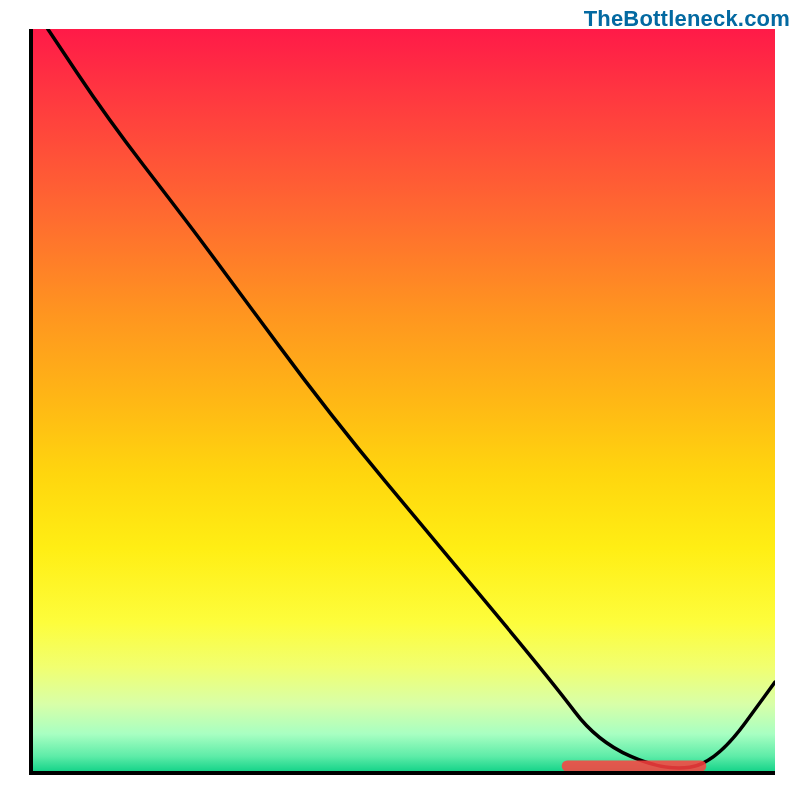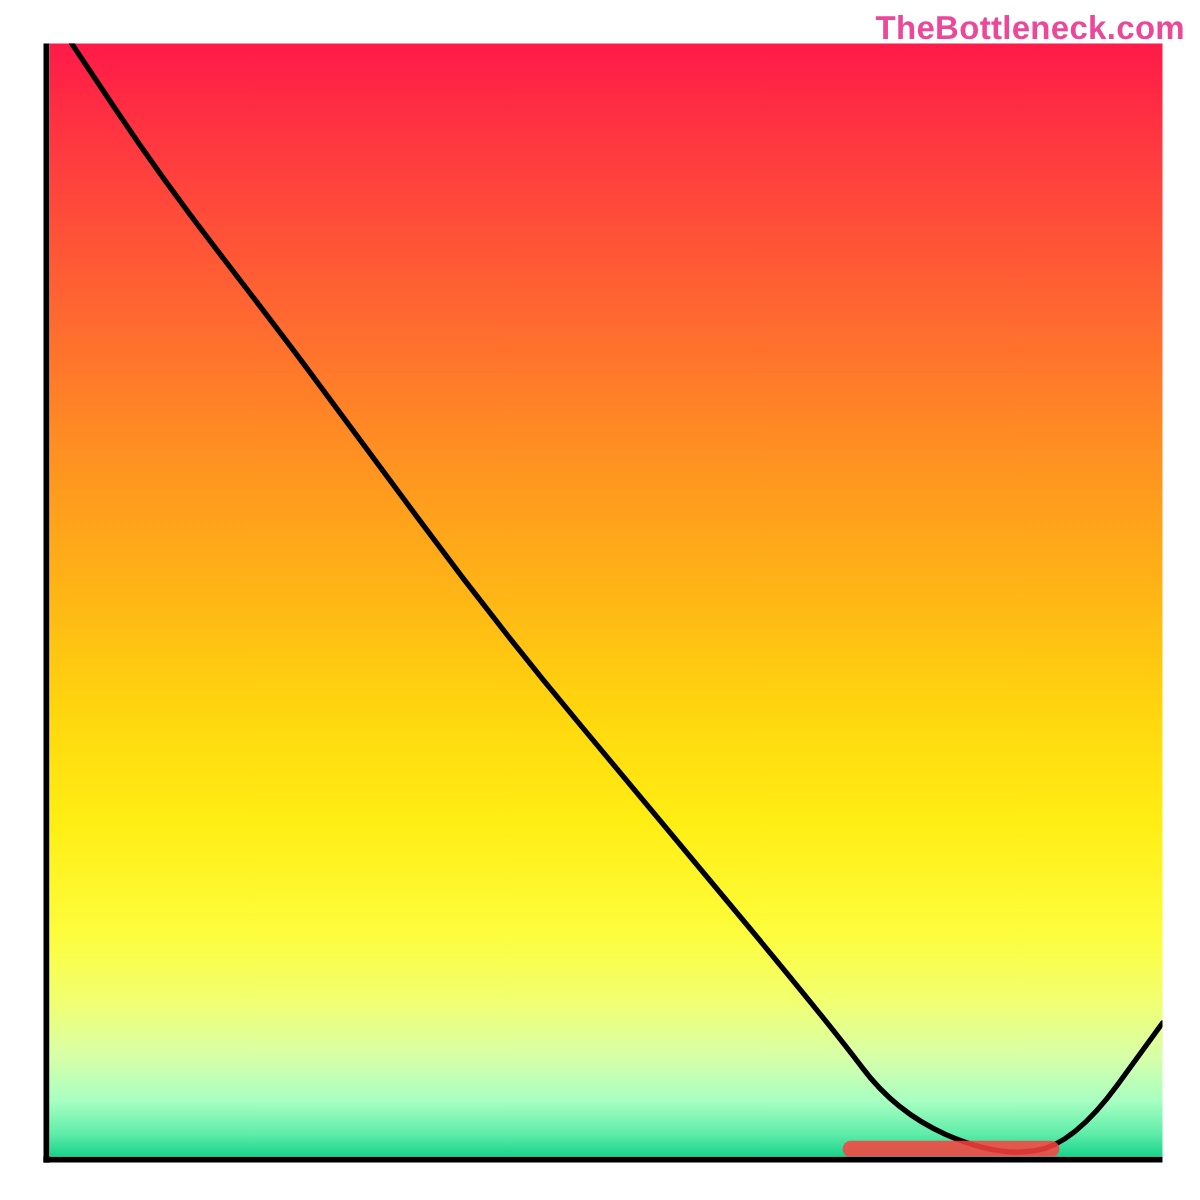--- a/index.html
+++ b/index.html
@@ -15,21 +15,21 @@
     position: relative;
     width: 800px;
     height: 800px;
   }
   .attribution {
     position: absolute;
     top: 6px;
     right: 10px;
     font-size: 22px;
     font-weight: 600;
-    color: #ec4899;
+    color: #0369a1;
     letter-spacing: 0.2px;
   }
   .chart-frame {
     position: absolute;
     left: 29px;
     top: 29px;
     
     width: 742px;
     height: 742px;
     border-left: 4px solid #000;

